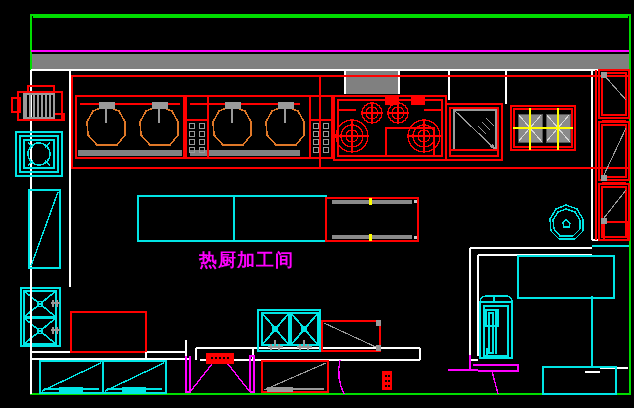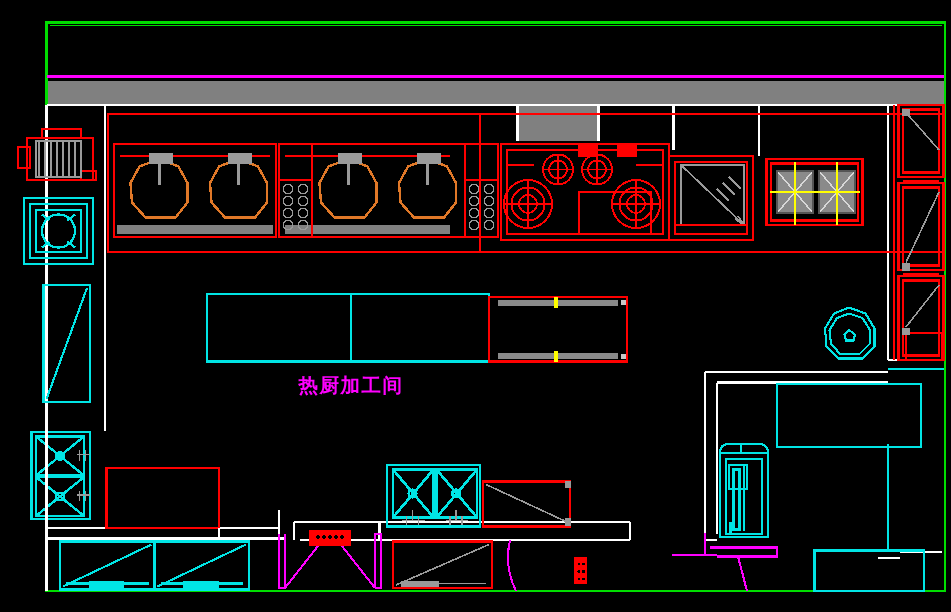--- a/index.html
+++ b/index.html
@@ -23,21 +23,21 @@
   #cad-svg {
     position: absolute;
     left: 0;
     top: 0;
     display: block;
   }
   .room-label {
     position: absolute;
     color: #ff00ff;
     font-family: "DejaVu Sans", sans-serif;
-    font-size: 13px;
+    font-size: 18px;
     font-weight: bold;
     letter-spacing: 1px;
     white-space: nowrap;
     line-height: 1;
   }
 </style>
 </head>
 <body>
 
 <div id="canvas-root">

